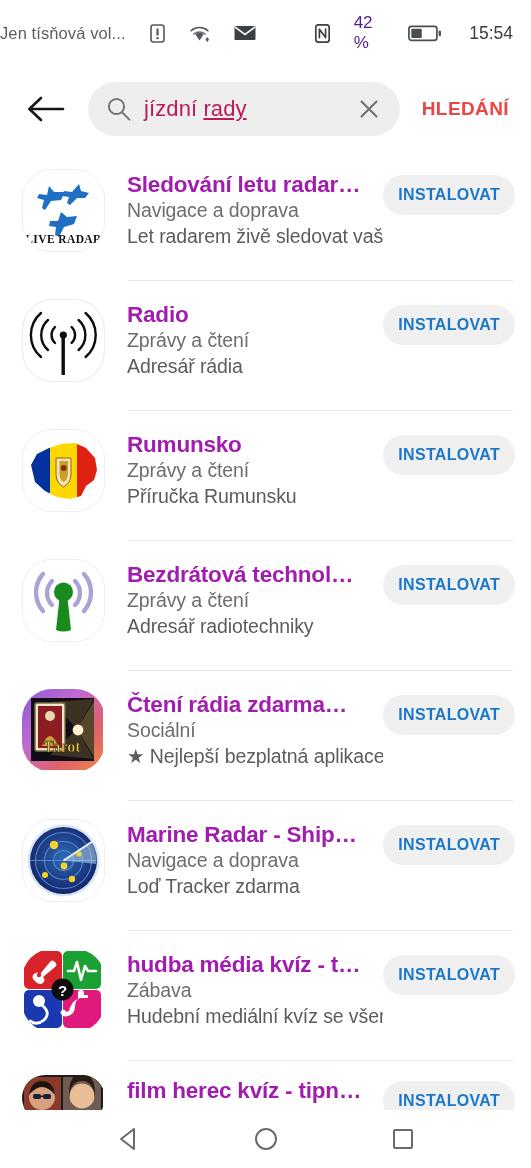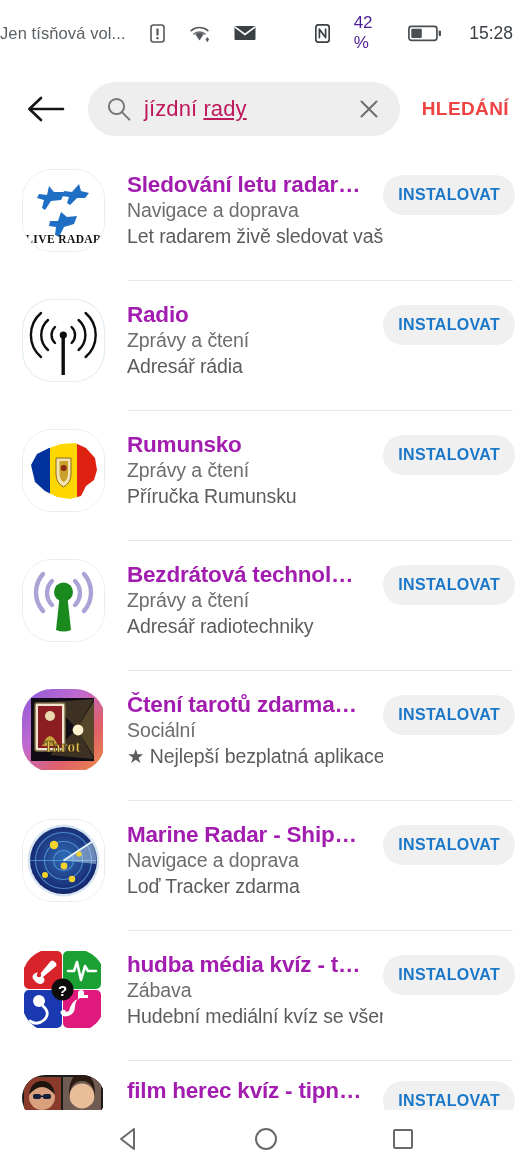--- a/index.html
+++ b/index.html
@@ -218,21 +218,21 @@
       </svg>
     </span>
     <span class="battery-pct">42 %</span>
     <span class="sb-ico">
       <svg width="34" height="17" viewBox="0 0 34 17">
         <rect x="0.9" y="1.4" width="28" height="14" rx="2.6" fill="none" stroke="#4a4f53" stroke-width="1.7"></rect>
         <rect x="3.3" y="3.8" width="10.5" height="9.2" rx="1" fill="#4a4f53"></rect>
         <rect x="30.6" y="5.6" width="2.4" height="5.6" rx="1.1" fill="#4a4f53"></rect>
       </svg>
     </span>
-    <span class="clock">15:28</span>
+    <span class="clock">15:54</span>
   </div>
 
   <div class="search-header">
     <div class="back-btn">
       <span>
         <svg width="40" height="30" viewBox="0 0 40 30">
           <path d="M37 15 H4" stroke="#141414" stroke-width="2.6" stroke-linecap="round" fill="none"></path>
           <path d="M15 4 L3.4 15 L15 26" stroke="#141414" stroke-width="2.6" stroke-linecap="round" stroke-linejoin="round" fill="none"></path>
         </svg>
       </span>
@@ -379,21 +379,21 @@
           </g>
           <circle cx="56" cy="41" r="5.4" fill="#fff3cf"></circle>
           <rect x="13" y="14" width="30" height="48" rx="2" fill="#f0e6d0" stroke="#7a6a44" stroke-width="1.4"></rect>
           <rect x="16" y="17" width="24" height="42" fill="#8c1d22"></rect>
           <circle cx="28" cy="27" r="5" fill="#e8d9ae"></circle>
           <path d="M20 57 q8 -20 16 0 Z" fill="#c9a43a"></path>
           <text x="40" y="63" font-family="Liberation Serif, serif" font-size="16" font-weight="bold" fill="#e8c85a" text-anchor="middle" stroke="#3a2a10" stroke-width="0.6">Tarot</text>
         </svg>
       </div>
       <div class="app-info">
-        <div class="app-title">Čtení tarotů zdarma…</div>
+        <div class="app-title">Čtení rádia zdarma…</div>
         <div class="app-cat">Sociální</div>
         <div class="app-desc">★ Nejlepší bezplatná aplikace pro čtení t…</div>
       </div>
       <button class="install-btn">INSTALOVAT</button>
       <div class="divider"></div>
     </div>
 
     <div class="app-row">
       <div class="app-icon">
         <svg width="81" height="81" viewBox="0 0 81 81">

